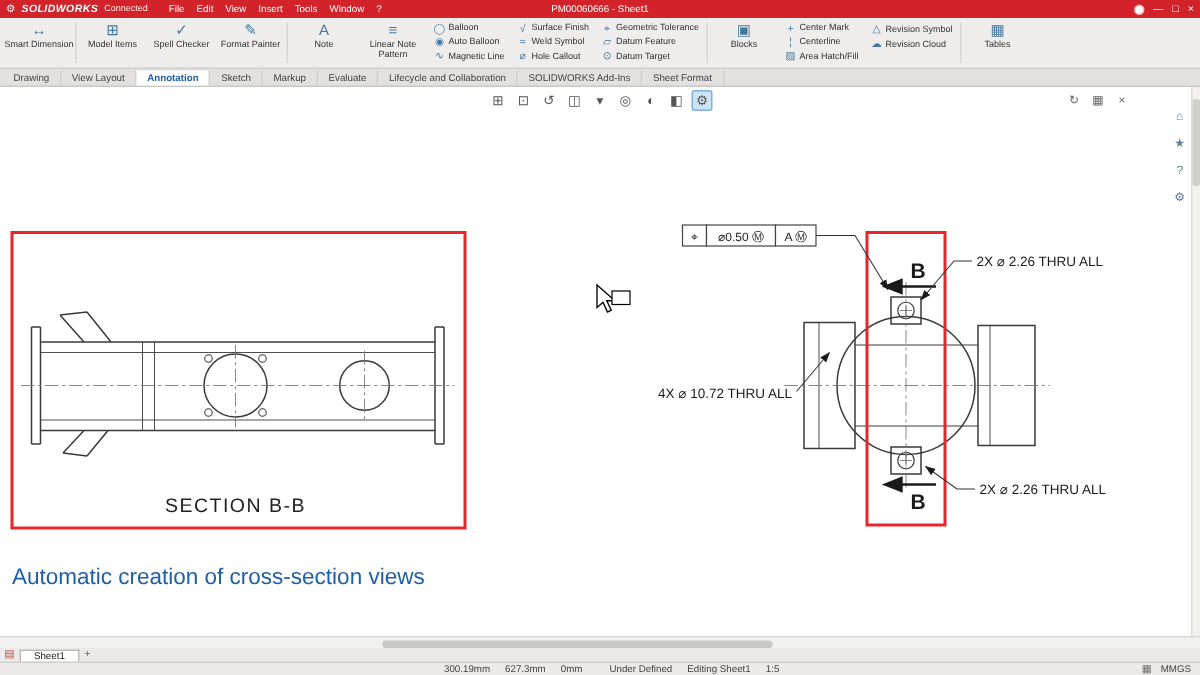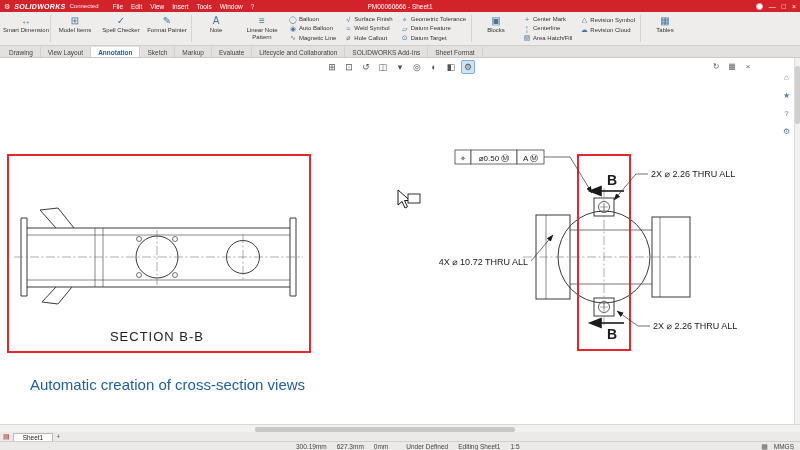--- a/index.html
+++ b/index.html
@@ -48,21 +48,21 @@
          font-size:9px;color:#555;border-radius:2px;}
   .hicon.active{background:#cde3f6;border:1px solid #7fb0dd;}
   .gfx-topright{position:absolute;top:2px;right:46px;display:flex;gap:4px;}
   .gicon{width:12px;height:12px;display:flex;align-items:center;justify-content:center;
          font-size:8px;color:#666;}
   .taskstrip{position:absolute;top:14px;right:8px;display:flex;flex-direction:column;gap:7px;}
   .ticon{width:11px;height:11px;display:flex;align-items:center;justify-content:center;
          font-size:8px;color:#5b7fa6;}
   .vscroll{position:absolute;top:0;right:0;width:6px;height:100%;background:#f1f1ef;border-left:1px solid #ddd;}
   .vthumb{position:absolute;top:8px;right:0.5px;width:5px;height:58px;background:#cfcfce;border-radius:2px;}
-  .caption{position:absolute;top:318px;left:8px;font-size:15px;color:#1f5fa8;margin-left:22px;}
+  .caption{position:absolute;top:318px;left:8px;font-size:15px;color:#1f5fa8;}
 
   .dtx{font-size:8px;fill:#1a1a1a;font-family:"Liberation Sans",sans-serif;}
   .ctx{font-size:9px;fill:#1a1a1a;font-family:"Liberation Sans",sans-serif;}
   .btx{font-size:14px;font-weight:bold;fill:#1a1a1a;font-family:"Liberation Sans",sans-serif;}
   .stx{font-size:13px;letter-spacing:1px;fill:#222;font-family:"Liberation Sans",sans-serif;}
   .ldr{stroke:#333;stroke-width:0.7;fill:none;}
 
   
   .hscroll{position:absolute;top:424px;left:0;right:0;height:8px;background:#f1f1ef;border-top:1px solid #d9d9d7;}
   .hthumb{position:absolute;top:1.5px;left:255px;width:260px;height:5px;background:#c8c8c6;border-radius:2px;}

